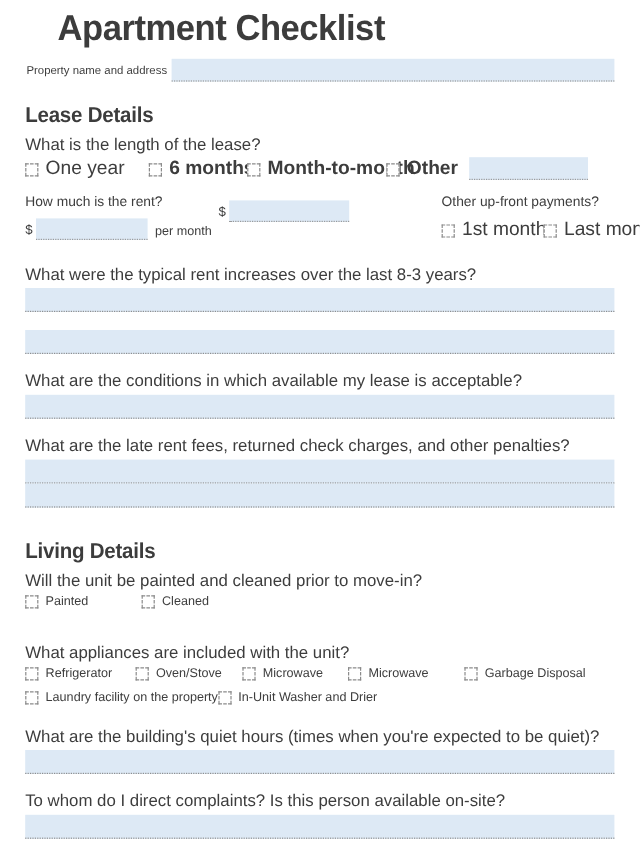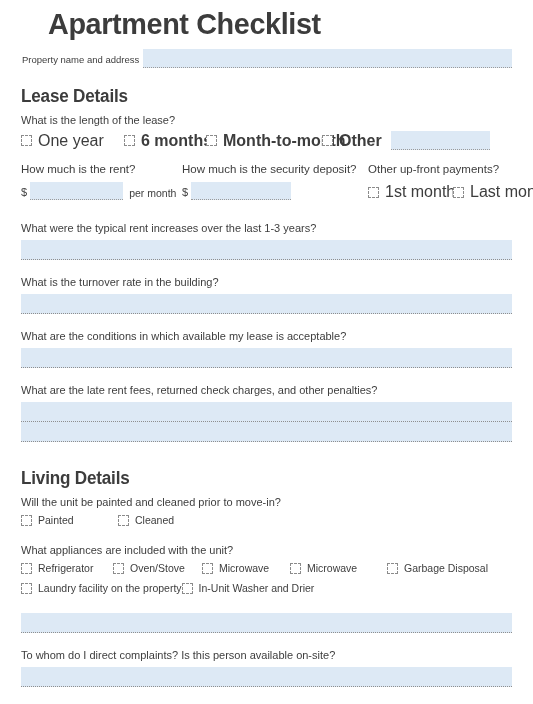--- a/index.html
+++ b/index.html
@@ -66,21 +66,21 @@
     color: #3c3c3c;
     letter-spacing: -0.2px;
     margin: 19px 0 6px 0;
     transform: scaleX(0.95);
     transform-origin: left center;
   }
   .section-h.living { margin-top: 26px; }
 
   
   .q {
-    font-size: 11px;
+    font-size: 14px;
     color: #3d3d3d;
     line-height: 15px;
     margin: 0 0 4px 0;
     white-space: nowrap;
   }
   .q.tight { margin-bottom: 3px; }
 
   
   .field {
     background: #dde9f5;
@@ -111,21 +111,21 @@
     background: #fff;
   }
   .cb-label {
     margin-left: 6px;
     color: #3d3d3d;
     white-space: nowrap;
   }
   .cb-item { display: flex; align-items: center; flex: 0 0 auto; }
 
   
-  .lease-row { display: flex; align-items: center; margin-top: 3px; }
+  .lease-row { display: flex; align-items: flex-end; margin-top: 3px; }
   .lease-row .cb-item + .cb-item { margin-left: 0; font-weight: bold; }
   .other-field {
     flex: 1;
     margin-left: 9px;
     height: 18px;
     background: #dde9f5;
     border-bottom: 1px dotted #9a9a9a;
     margin-right: 22px;
   }
 
@@ -210,21 +210,20 @@
     <div class="rent-col c1">
       <div class="rent-q">How much is the rent?</div>
       <div class="money-line">
         <span class="dollar">$</span>
         <div class="money-field rent"></div>
         <span class="permonth">per month</span>
       </div>
     </div>
 
     <div class="rent-col c2">
-      <div class="rent-q">How much is the security deposit?</div>
       <div class="money-line">
         <span class="dollar">$</span>
         <div class="money-field dep"></div>
       </div>
     </div>
 
     <div class="rent-col c3">
       <div class="rent-q">Other up-front payments?</div>
       <div class="upfront-row">
         <div class="cb-item" style="width:85px">
@@ -233,26 +232,25 @@
         </div>
         <div class="cb-item">
           <span class="cb"></span>
           <span class="cb-label">Last month</span>
         </div>
       </div>
     </div>
   </div>
 
   <div class="blk" style="margin-top:20px">
-    <div class="q">What were the typical rent increases over the last 1-3 years?</div>
+    <div class="q">What were the typical rent increases over the last 8-3 years?</div>
     <div class="field"></div>
   </div>
 
   <div class="blk">
-    <div class="q">What is the turnover rate in the building?</div>
     <div class="field"></div>
   </div>
 
   <div class="blk">
     <div class="q">What are the conditions in which available my lease is acceptable?</div>
     <div class="field"></div>
   </div>
 
   <div class="blk last">
     <div class="q">What are the late rent fees, returned check charges, and other penalties?</div>
@@ -269,21 +267,21 @@
     <div class="cb-item" style="width:97px">
       <span class="cb"></span>
       <span class="cb-label">Painted</span>
     </div>
     <div class="cb-item">
       <span class="cb"></span>
       <span class="cb-label">Cleaned</span>
     </div>
   </div>
 
-  <div class="q tight" style="margin-top:16px">What appliances are included with the unit?</div>
+  <div class="q tight" style="margin-top:28px">What appliances are included with the unit?</div>
   <div class="cb-row">
     <div class="cb-item" style="width:92px">
       <span class="cb"></span>
       <span class="cb-label">Refrigerator</span>
     </div>
     <div class="cb-item" style="width:89px">
       <span class="cb"></span>
       <span class="cb-label">Oven/Stove</span>
     </div>
     <div class="cb-item" style="width:88px">
@@ -305,20 +303,21 @@
       <span class="cb"></span>
       <span class="cb-label">Laundry facility on the property</span>
     </div>
     <div class="cb-item" style="width:151px">
       <span class="cb"></span>
       <span class="cb-label">In-Unit Washer and Drier</span>
     </div>
   </div>
 
   <div class="blk" style="margin-top:18px">
+    <div class="q">What are the building's quiet hours (times when you're expected to be quiet)?</div>
     <div class="field"></div>
   </div>
 
   <div class="blk last">
     <div class="q">To whom do I direct complaints?  Is this person available on-site?</div>
     <div class="field"></div>
   </div>
 
 </div>
 

